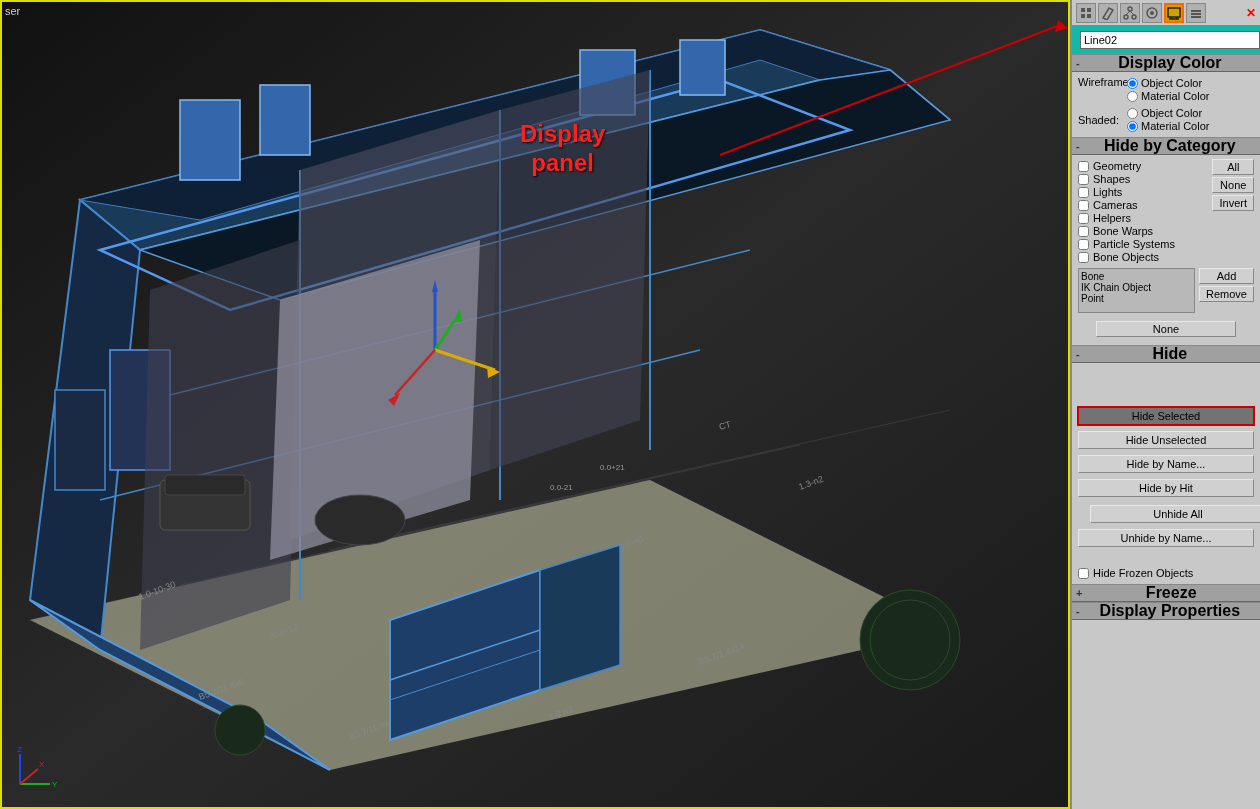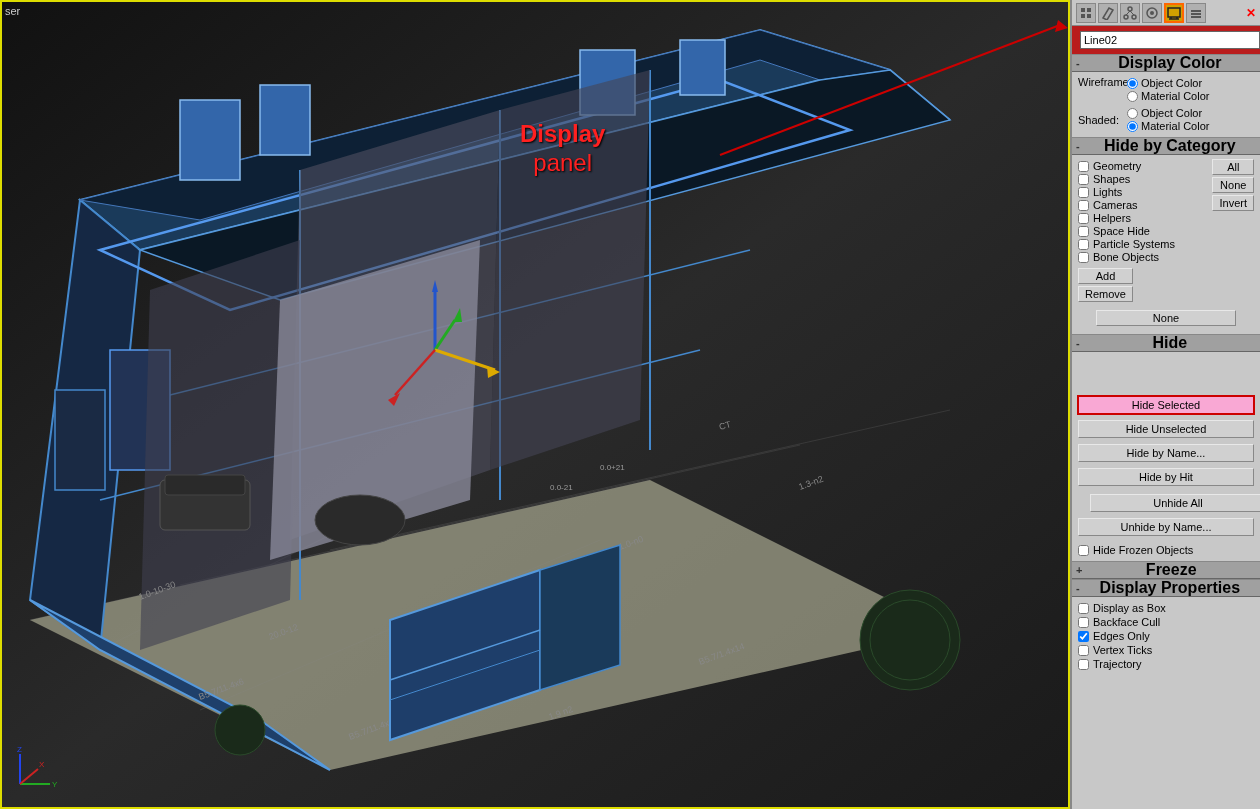--- a/index.html
+++ b/index.html
@@ -227,21 +227,21 @@
       padding: 2px 6px;
       background: #d0d0d0;
       border: 1px solid #888;
       border-top-color: #e8e8e8;
       border-left-color: #e8e8e8;
       font-size: 11px;
       cursor: pointer;
     }
 
     .btn-full.highlighted {
-      background: #f9a8d4;
+      background: #737373;
       outline: 2px solid #cc0000;
       outline-offset: -1px;
       margin-top: 40px;
     }
 
     
     .category-buttons {
       display: flex;
       flex-direction: column;
       gap: 2px;
@@ -427,21 +427,21 @@
       <line x1="390" y1="680" x2="540" y2="630" stroke="#5599dd" stroke-width="1.5"></line>
       <line x1="390" y1="700" x2="540" y2="650" stroke="#4488cc" stroke-width="1"></line>
 
       <rect x="1" y="1" width="1068" height="807" fill="none" stroke="#dddd00" stroke-width="2"></rect>
 
       <text x="5" y="15" fill="#cccccc" font-size="11">ser</text>
     </svg>
 
     <div id="display-annotation">
       <span style="color:#ff2020; font-size:24px; font-weight:bold; font-family:Arial; text-shadow:1px 1px 2px #000;">Display</span><br>
-      <span style="color:#ff2020; font-size:24px; font-weight:normal; font-family:Arial; text-shadow:1px 1px 2px #000;">panel</span>
+      <span style="color:#ff2020; font-size:24px; font-weight:bold; font-family:Arial; text-shadow:1px 1px 2px #000;">panel</span>
     </div>
 
     <svg id="arrow-svg" viewBox="0 0 1070 809" xmlns="http://www.w3.org/2000/svg" style="position:absolute;top:0;left:0;width:100%;height:100%;pointer-events:none;">
       <line x1="720" y1="155" x2="1060" y2="25" stroke="#cc0000" stroke-width="2"></line>
       <polygon points="1058,20 1068,28 1055,32" fill="#cc0000"></polygon>
     </svg>
 
     <svg id="axes" viewBox="0 0 50 50" width="50" height="50" style="position:absolute;bottom:15px;left:10px;">
       <line x1="10" y1="40" x2="10" y2="10" stroke="#2244ee" stroke-width="2"></line>
       <text x="7" y="8" fill="#2244ee" font-size="8">Z</text>
@@ -494,21 +494,21 @@
       <div class="toolbar-icon" title="Utilities">
         <svg width="14" height="14" viewBox="0 0 14 14">
             <rect x="2" y="4" width="10" height="2" fill="#555"></rect>
             <rect x="2" y="7" width="10" height="2" fill="#555"></rect>
             <rect x="2" y="10" width="10" height="2" fill="#555"></rect>
           </svg>
       </div>
       <span class="toolbar-icon-close">✕</span>
     </div>
 
-    <div style="padding:2px 4px;flex-shrink:0;background:#b91c1c;">
+    <div style="padding:2px 4px;flex-shrink:0;background:#14b8a6;">
       <input type="text" id="object-name-field" class="object-name-field" style="width: 100%; background: white; border: 1px solid rgb(102, 102, 102); font-size: 11px; padding: 1px 3px; height: 18px;" value="Line02">
     </div>
 
     <div class="section-header">
       <span class="section-header-minus">-</span>
       <span class="section-header-label">Display Color</span>
     </div>
     <div class="section-content">
 
       <div style="display:flex;align-items:flex-start;margin-bottom:3px;">
@@ -562,39 +562,44 @@
           <div class="checkbox-row">
             <input type="checkbox" style="">
             <span class="checkbox-label">Cameras</span>
           </div>
           <div class="checkbox-row">
             <input type="checkbox" style="">
             <span class="checkbox-label">Helpers</span>
           </div>
           <div class="checkbox-row">
             <input type="checkbox" style="">
-            <span class="checkbox-label">Space Hide</span>
+            <span class="checkbox-label">Bone Warps</span>
           </div>
           <div class="checkbox-row">
             <input type="checkbox" style="">
             <span class="checkbox-label">Particle Systems</span>
           </div>
           <div class="checkbox-row">
             <input type="checkbox" style="">
             <span class="checkbox-label">Bone Objects</span>
           </div>
         </div>
         <div class="category-buttons">
           <button class="btn">All</button>
           <button class="btn">None</button>
           <button class="btn">Invert</button>
         </div>
       </div>
 
       <div class="bone-row" style="margin-top:4px;">
+        <div class="bone-list">
+          <div>Bone</div>
+          <div>IK Chain Object</div>
+          <div>Point</div>
+        </div>
         <div class="bone-buttons">
           <button class="btn">Add</button>
           <button class="btn">Remove</button>
         </div>
       </div>
 
       <div class="none-btn-container">
         <button class="btn" style="width:80%;margin-top:4px;">None</button>
       </div>
     </div>
@@ -603,52 +608,30 @@
       <span class="section-header-minus">-</span>
       <span class="section-header-label">Hide</span>
     </div>
     <div class="hide-buttons">
       <button class="btn-full highlighted">Hide Selected</button>
       <button class="btn-full">Hide Unselected</button>
       <button class="btn-full">Hide by Name...</button>
       <button class="btn-full">Hide by Hit</button>
       <button class="btn-full" style="margin-top:4px;margin-left:12px;">Unhide All</button>
       <button class="btn-full">Unhide by Name...</button>
-      <div class="checkbox-row" style="margin-top:4px;">
+      <div class="checkbox-row" style="margin-top:16px;">
         <input type="checkbox" style="">
         <span class="checkbox-label">Hide Frozen Objects</span>
       </div>
     </div>
 
     <div class="section-header">
       <span class="section-header-plus">+</span>
       <span class="section-header-label">Freeze</span>
     </div>
 
     <div class="section-header">
       <span class="section-header-minus">-</span>
       <span class="section-header-label">Display Properties</span>
     </div>
-    <div class="display-props">
-      <div class="disp-checkbox-row">
-        <input type="checkbox" style="">
-        <span>Display as Box</span>
-      </div>
-      <div class="disp-checkbox-row">
-        <input type="checkbox" style="">
-        <span>Backface Cull</span>
-      </div>
-      <div class="disp-checkbox-row">
-        <input type="checkbox" checked="" style="">
-        <span>Edges Only</span>
-      </div>
-      <div class="disp-checkbox-row">
-        <input type="checkbox" style="">
-        <span>Vertex Ticks</span>
-      </div>
-      <div class="disp-checkbox-row">
-        <input type="checkbox" style="">
-        <span>Trajectory</span>
-      </div>
-    </div>
 
   </div>
 </div>
 
 </body></html>

